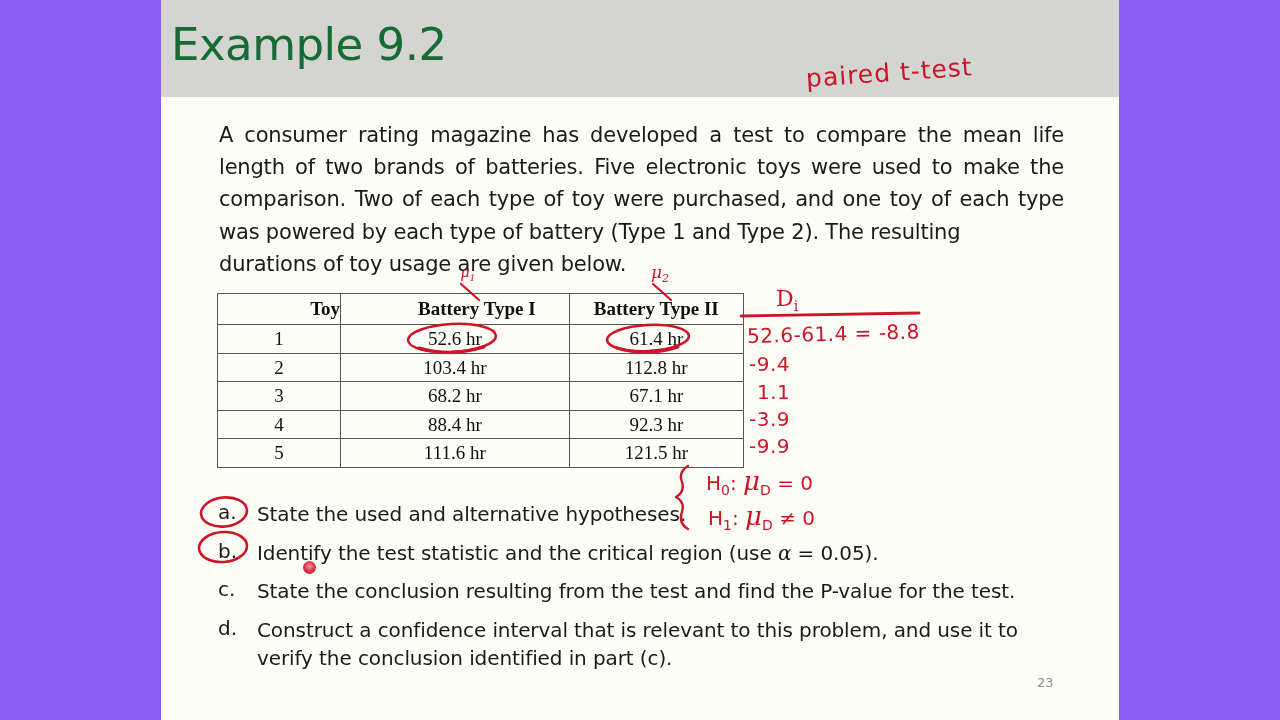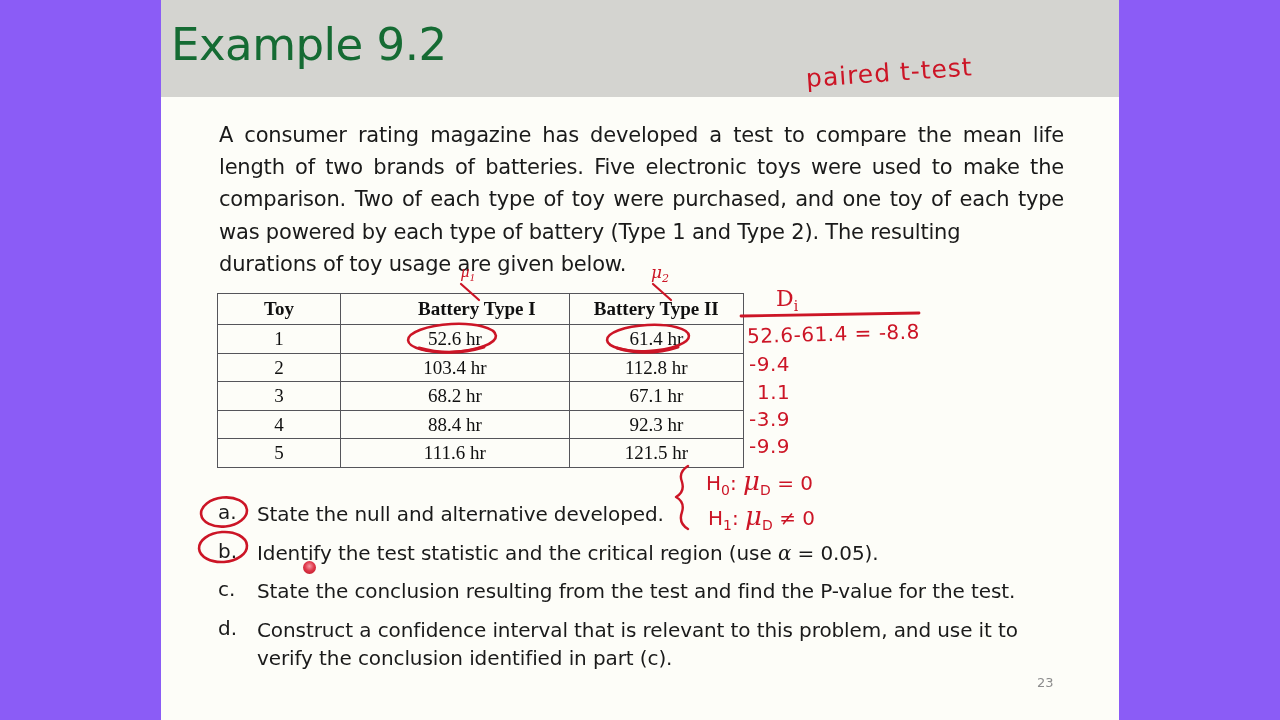--- a/index.html
+++ b/index.html
@@ -84,21 +84,21 @@
     text-align: center;
     padding: 0;
     height: 27.5px;
     line-height: 27.5px;
   }
   #data-table th {
     font-weight: bold;
     height: 30px;
     line-height: 30px;
   }
-  #data-table .col-toy { width: 139px; }
+  #data-table .col-toy { width: 139px; text-align: right; }
   #data-table .col-b1  { width: 206px; padding-left: 44px; }
   #data-table .col-b2  { width: 194px; }
 
   
   #qlist {
     position: absolute;
     left: 50px;
     top: 500px;
     width: 860px;
     font-family: "DejaVu Sans", sans-serif;
@@ -282,21 +282,21 @@
           <td>5</td>
           <td>111.6 hr</td>
           <td>121.5 hr</td>
         </tr>
       </tbody>
     </table>
 
     <div id="qlist">
       <div class="qrow">
         <div class="qmark">a.</div>
-        <div class="qtext">State the null and alternative developed.</div>
+        <div class="qtext">State the used and alternative hypotheses.</div>
       </div>
       <div class="qrow">
         <div class="qmark">b.</div>
         <div class="qtext"><span>Identify the test statistic and the critical region (use </span><span class="alpha">α</span><span> = 0.05).</span></div>
       </div>
       <div class="qrow">
         <div class="qmark">c.</div>
         <div class="qtext">State the conclusion resulting from the test and find the P-value for the test.</div>
       </div>
       <div class="qrow">

